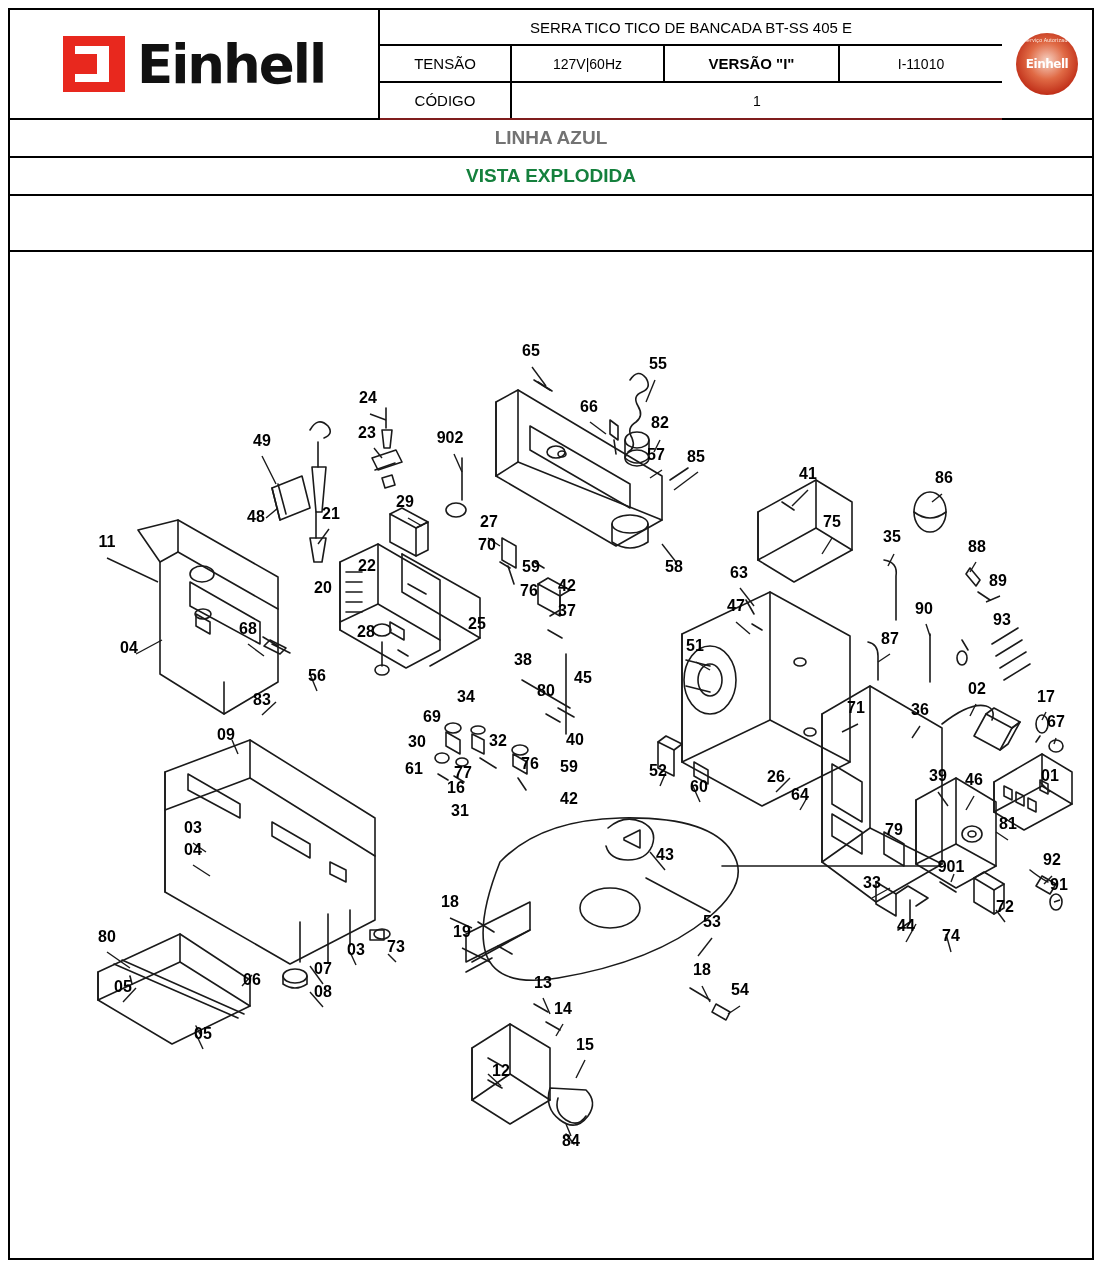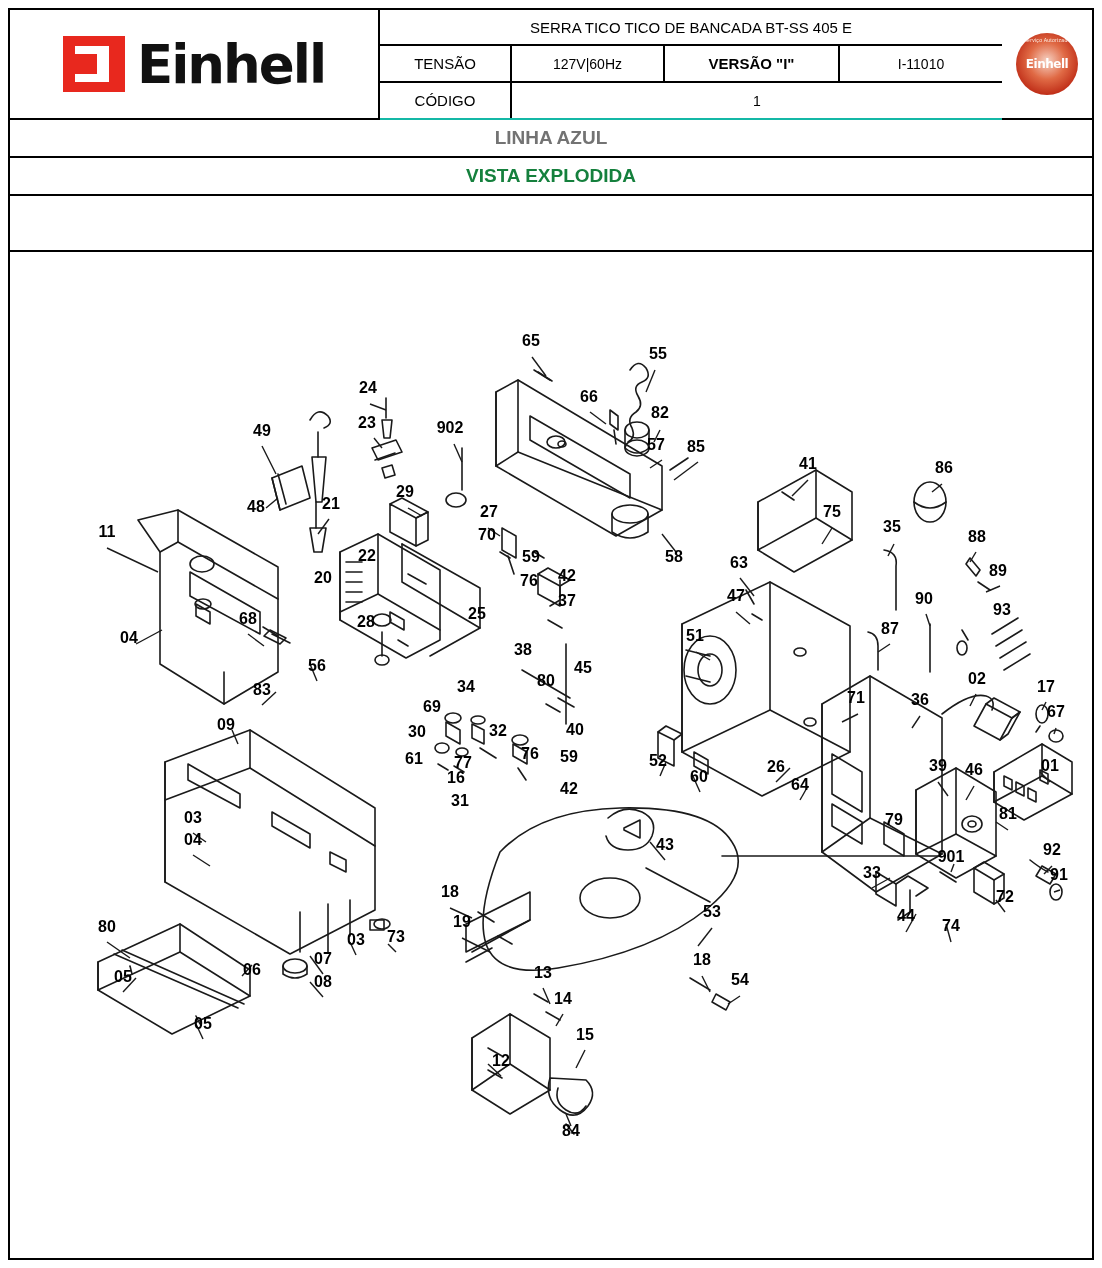--- a/index.html
+++ b/index.html
@@ -78,21 +78,21 @@
     font-weight: bold;
     font-size: 53px;
     letter-spacing: -2px;
     color: #111;
   }
   .info-cell {
     flex: 1;
     display: flex;
     flex-direction: column;
     box-sizing: border-box;
-    border-bottom: 2px solid #14b8a6;
+    border-bottom: 2px solid #7f1d1d;
   }
   .title-row {
     height: 36px;
     display: flex;
     align-items: center;
     justify-content: center;
     border-bottom: 2px solid #000;
     font-size: 15px;
     box-sizing: border-box;
   }
@@ -198,21 +198,21 @@
     font-size: 19px;
     color: #15803d;
   }
   .band.blank {
     top: 186px;
     height: 56px;
   }
   .canvas {
     position: absolute;
     left: 0;
-    top: 242px;
+    top: 252px;
     width: 100%;
     height: 1006px;
     overflow: hidden;
   }
   .canvas svg {
     display: block;
   }
   text.cal {
     font-family: "Liberation Sans", sans-serif;
     font-size: 16px;

